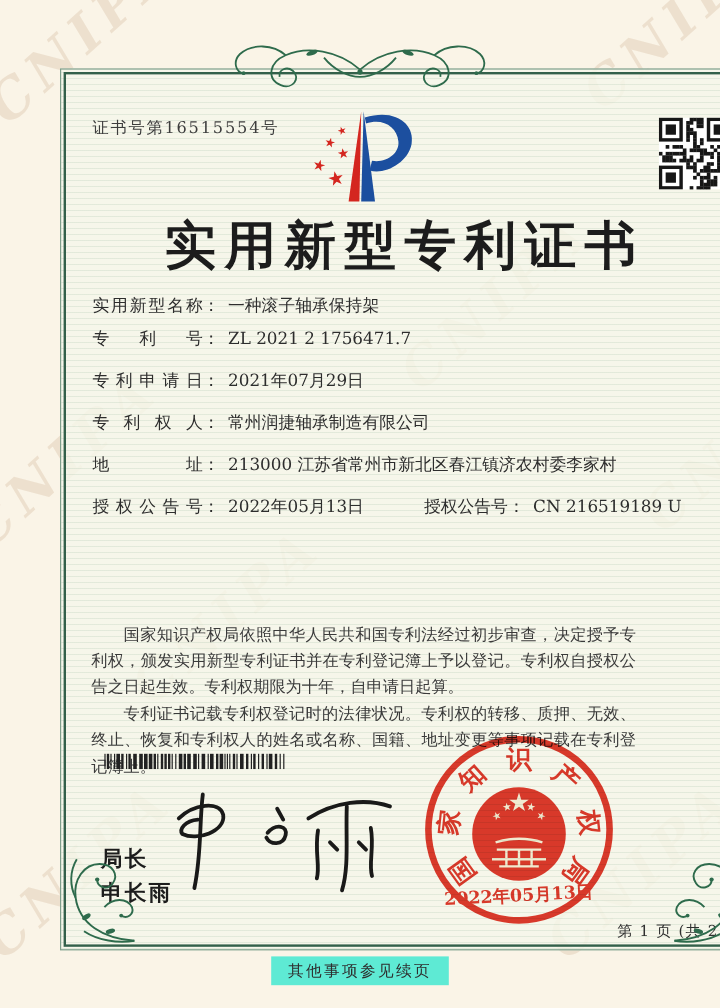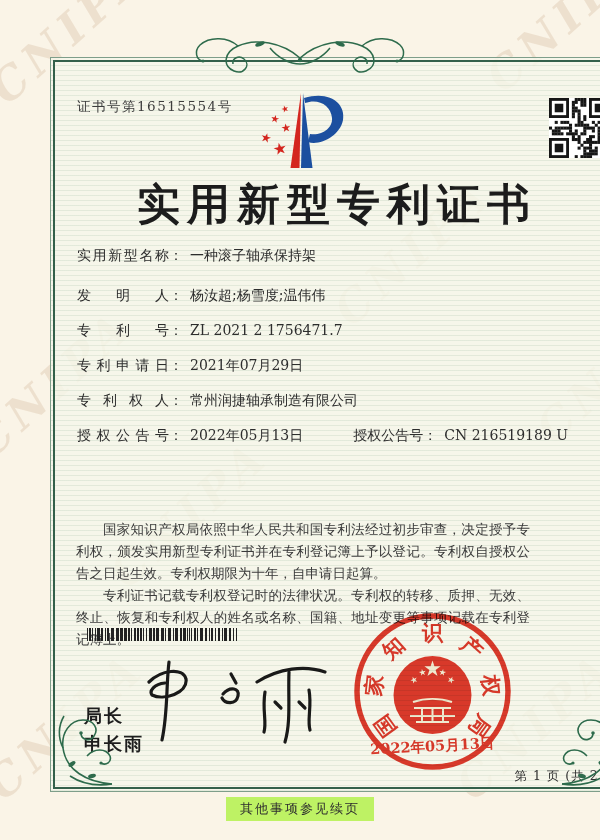--- a/index.html
+++ b/index.html
@@ -24,42 +24,42 @@
   .cert-no { position:absolute; left:26px; top:40px; font-size:13.5px; letter-spacing:1.5px; color:#3d3d3d; }
 
   .logo { position:absolute; left:203px; top:32px; }
   .qr { position:absolute; right:14px; top:40px; }
 
   .title { position:absolute; top:118px; left:0; width:100%; text-align:center;
            font-size:43px; font-weight:bold; letter-spacing:7px; color:#1c1c1c; }
 
   .fields { position:absolute; left:26px; top:186px; width:456px; font-size:14px; color:#2d2d2d; }
   .row { margin-bottom:13px; line-height:22px; white-space:nowrap; }
-  .row.gap { margin-bottom:18px; }
+  .row.gap { margin-bottom:6px; }
   .flabel { display:inline-block; width:92px; text-align:justify; text-align-last:justify; }
   .colon { margin-right:7px; }
   .fgroup2 { margin-left:50px; }
 
   .paras { position:absolute; left:25px; top:430px; width:454px; font-size:13.5px;
            line-height:22px; color:#3a3a3a; text-align:justify;margin-top:30px; }
   .paras p { margin:0; text-indent:2em; }
 
   .barcode { position:absolute; left:35px; top:570px; }
 
   .signer { position:absolute; left:33px; top:612px; font-family:Liberation Sans, sans-serif;
             font-weight:bold; font-size:18px; line-height:28px; color:#1d1d1d; letter-spacing:2px;margin-top:32px; }
   .signature { position:absolute; left:88px; top:592px; mix-blend-mode:multiply; }
 
   .seal { position:absolute; left:299px; top:551px; opacity:0.93; mix-blend-mode:multiply; }
 
   .page-num { position:absolute; left:0; right:0; bottom:6px; text-align:right;
               font-size:12.5px; letter-spacing:1px; color:#2f2f2f; }
 
   .continuation { position:absolute; top:797px; left:50%; transform:translateX(-50%); z-index:3;
-                  background:#bef264; padding:3px 14px; font-size:13px; letter-spacing:2px; color:#2e2e2e;
+                  background:#5eead4; padding:3px 14px; font-size:13px; letter-spacing:2px; color:#2e2e2e;
                   white-space:nowrap; }
 
   .ornament-top { position:absolute; top:32px; left:50%; transform:translateX(-50%); z-index:3; }
   .corner-bl { position:absolute; left:3px; bottom:3px; }
   .corner-br { position:absolute; right:3px; bottom:3px; transform:scaleX(-1); }
 </style>
 </head>
 <body>
 
 <div class="page">
@@ -238,30 +238,30 @@
         <rect x="5.714285714285714" y="45.714285714285715" width="8.571428571428571" height="8.571428571428571" fill="#161616"></rect>
       </svg>
 
     <div class="title">实用新型专利证书</div>
 
     <div class="fields">
       <div class="row gap">
         <span class="flabel">实用新型名称</span><span class="colon">：</span><span>一种滚子轴承保持架</span>
       </div>
       <div class="row">
-        <span class="flabel">发明人</span><span class="colon">：</span><span>杨汝超;杨雪度;温伟伟</span>
-      </div>
-      <div class="row">
         <span class="flabel">专利号</span><span class="colon">：</span><span>ZL 2021 2 1756471.7</span>
       </div>
       <div class="row">
         <span class="flabel">专利申请日</span><span class="colon">：</span><span>2021年07月29日</span>
       </div>
       <div class="row">
         <span class="flabel">专利权人</span><span class="colon">：</span><span>常州润捷轴承制造有限公司</span>
+      </div>
+      <div class="row">
+        <span class="flabel">地址</span><span class="colon">：</span><span>213000 江苏省常州市新北区春江镇济农村委李家村</span>
       </div>
       <div class="row">
         <span class="flabel">授权公告号</span><span class="colon">：</span><span>2022年05月13日</span><span class="fgroup2">授权公告号</span><span class="colon">：</span><span>CN 216519189 U</span>
       </div>
     </div>
 
     <div class="paras">
       <p>国家知识产权局依照中华人民共和国专利法经过初步审查，决定授予专利权，颁发实用新型专利证书并在专利登记簿上予以登记。专利权自授权公告之日起生效。专利权期限为十年，自申请日起算。</p>
       <p>专利证书记载专利权登记时的法律状况。专利权的转移、质押、无效、终止、恢复和专利权人的姓名或名称、国籍、地址变更等事项记载在专利登记簿上。</p>
     </div>

